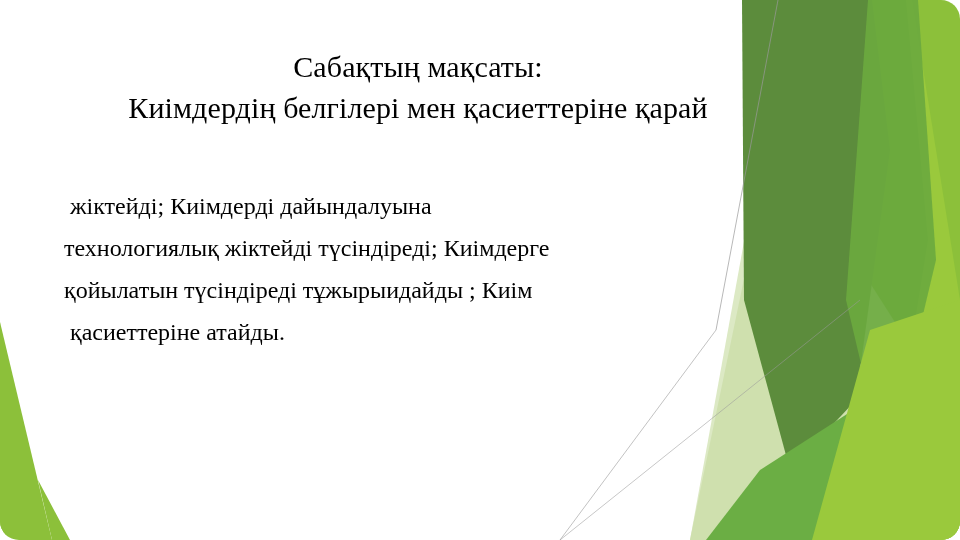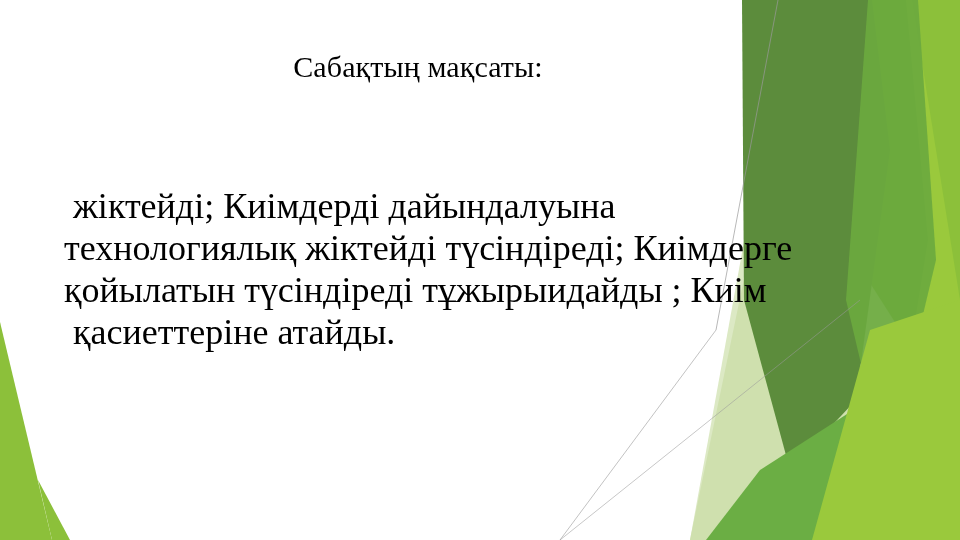--- a/index.html
+++ b/index.html
@@ -13,20 +13,21 @@
     background: #ffffff;
     font-family: "Liberation Serif", "DejaVu Serif", serif;
   }
 
   .slide {
     position: relative;
     width: 960px;
     height: 540px;
     background: #ffffff;
     overflow: hidden;
+    border-radius: 19px;
   }
 
   
   .bg-art {
     position: absolute;
     top: 0;
     left: 0;
     width: 960px;
     height: 540px;
     z-index: 0;
@@ -58,21 +59,21 @@
   }
   .title-line-2 {
     display: block;
   }
 
   .body-block {
     position: absolute;
     left: 64px;
     top: 185px;
     width: 740px;
-    font-size: 36px;
+    font-size: 24px;
     line-height: 42px;
     color: #000000;
     text-align: left;
   }
 
   .body-line {
     display: block;
     white-space: pre;
   }
 </style>
@@ -104,20 +105,21 @@
 
     <line x1="778" y1="0" x2="716" y2="330" stroke="#9A9A9A" stroke-width="1" opacity="0.7"></line>
     <line x1="716" y1="330" x2="560" y2="540" stroke="#9A9A9A" stroke-width="1" opacity="0.6"></line>
     <line x1="560" y1="540" x2="860" y2="300" stroke="#9A9A9A" stroke-width="1" opacity="0.55"></line>
   </svg>
 
   <div class="content">
 
     <div class="title-block">
       <span class="title-line-1">Сабақтың мақсаты:</span>
+      <span class="title-line-2">Киімдердің белгілері мен қасиеттеріне қарай</span>
     </div>
 
     <div class="body-block">
       <span class="body-line"> жіктейді; Киімдерді дайындалуына</span>
       <span class="body-line">технологиялық жіктейді түсіндіреді; Киімдерге</span>
       <span class="body-line">қойылатын түсіндіреді тұжырыидайды ; Киім</span>
       <span class="body-line"> қасиеттеріне атайды.</span>
     </div>
 
   </div>

